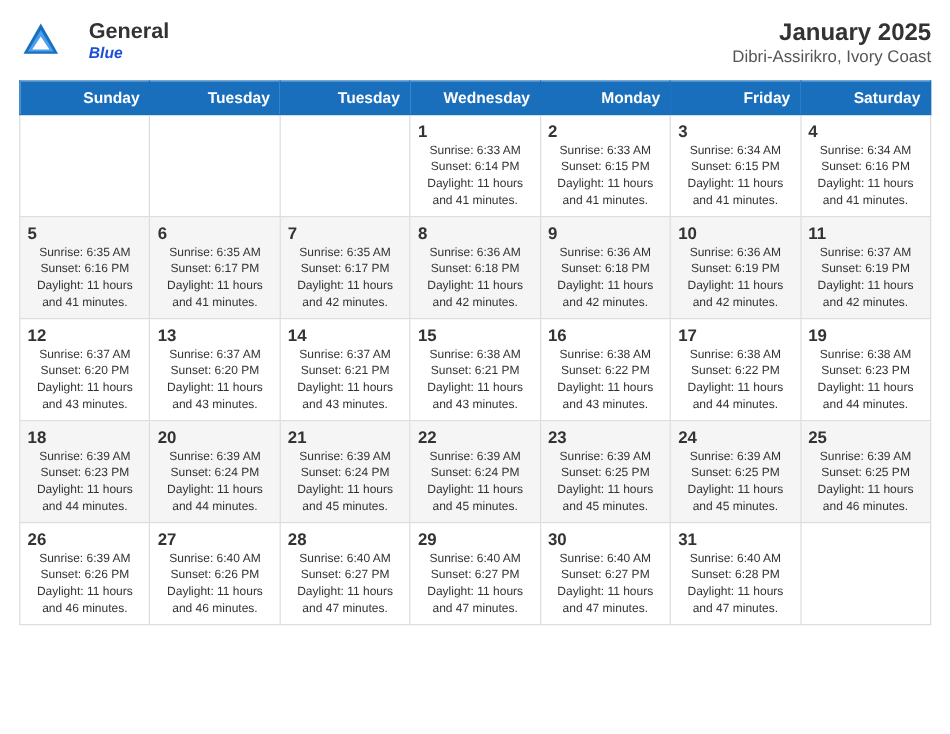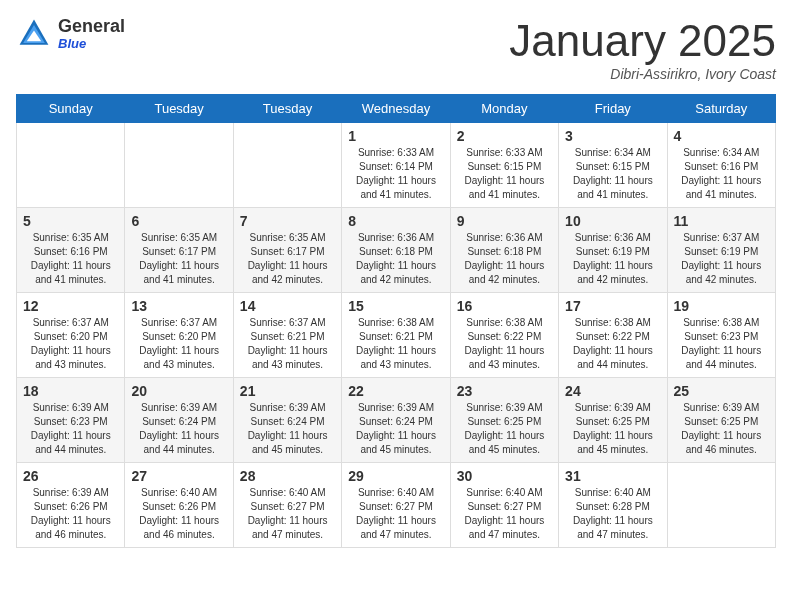--- a/index.html
+++ b/index.html
@@ -12,21 +12,21 @@
     }
     .header {
       display: flex;
       justify-content: space-between;
       align-items: flex-start;
       margin-bottom: 12px;
     }
     .logo {
       display: flex;
       align-items: center;
-      gap: 6px;
+      gap: 22px;
     }
     .logo-text {
       display: flex;
       flex-direction: column;
       line-height: 1.1;
     }
     .logo-general {
       font-size: 18px;
       font-weight: bold;
       color: #333;
@@ -38,41 +38,40 @@
       font-style: italic;
     }
     .logo-icon {
       width: 36px;
       height: 36px;
     }
     .title-block {
       text-align: right;
     }
     .month-title {
-      font-size: 44px;
-      font-weight: 400;
+      font-size: 20px;
+      font-weight: 700;
       color: #333;
     }
     .location-title {
       font-size: 14px;
       color: #555;
-      font-style: italic;
     }
     .calendar {
       width: 100%;
       border-collapse: collapse;
       border: 1px solid #ccc;
     }
     .calendar th {
       background: #1a6fbd;
       color: #fff;
-      text-align: center;
+      text-align: right;
       padding: 6px 8px;
       font-size: 13px;
-      font-weight: normal;
+      font-weight: bold;
       border: 1px solid #1a6fbd;
       margin-left: 45px;
     }
     .calendar td {
       vertical-align: top;
       padding: 5px 6px;
       border: 1px solid #ddd;
       width: 108px;
       min-height: 80px;
       font-size: 10.5px;

